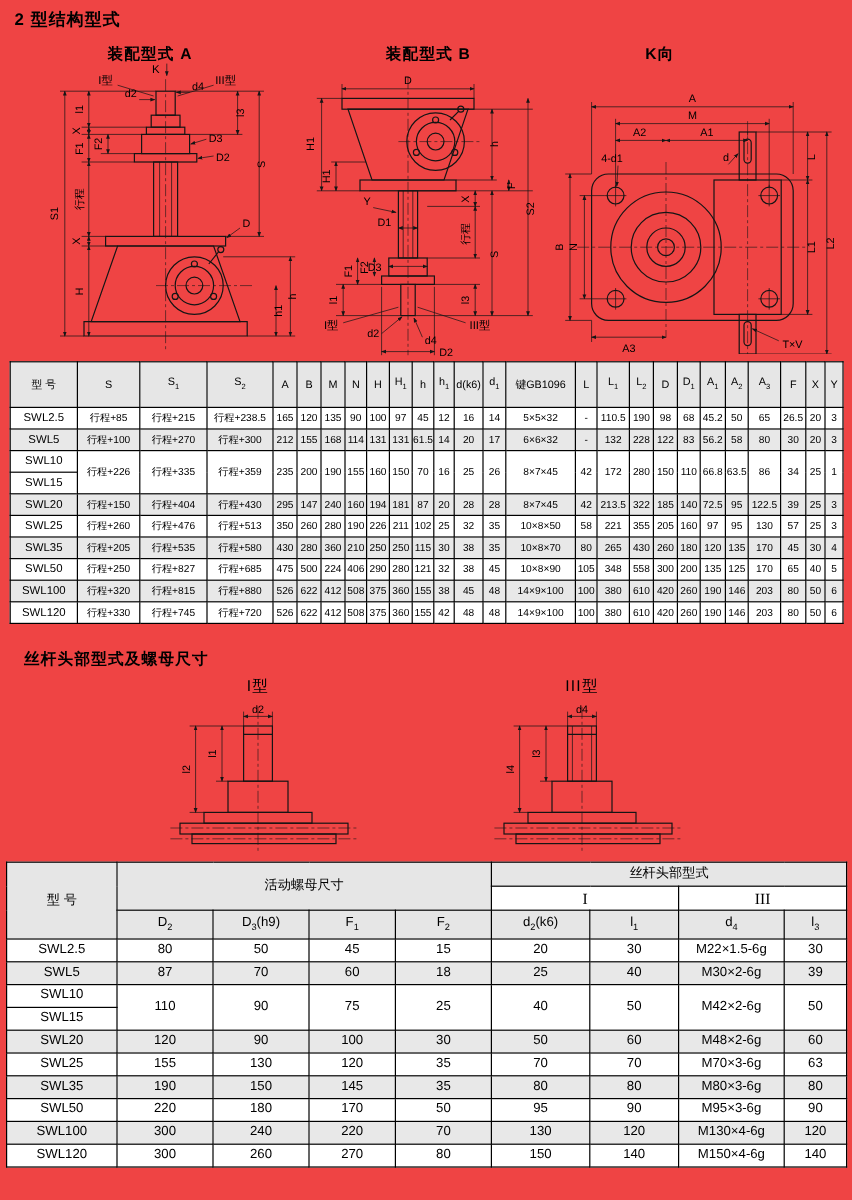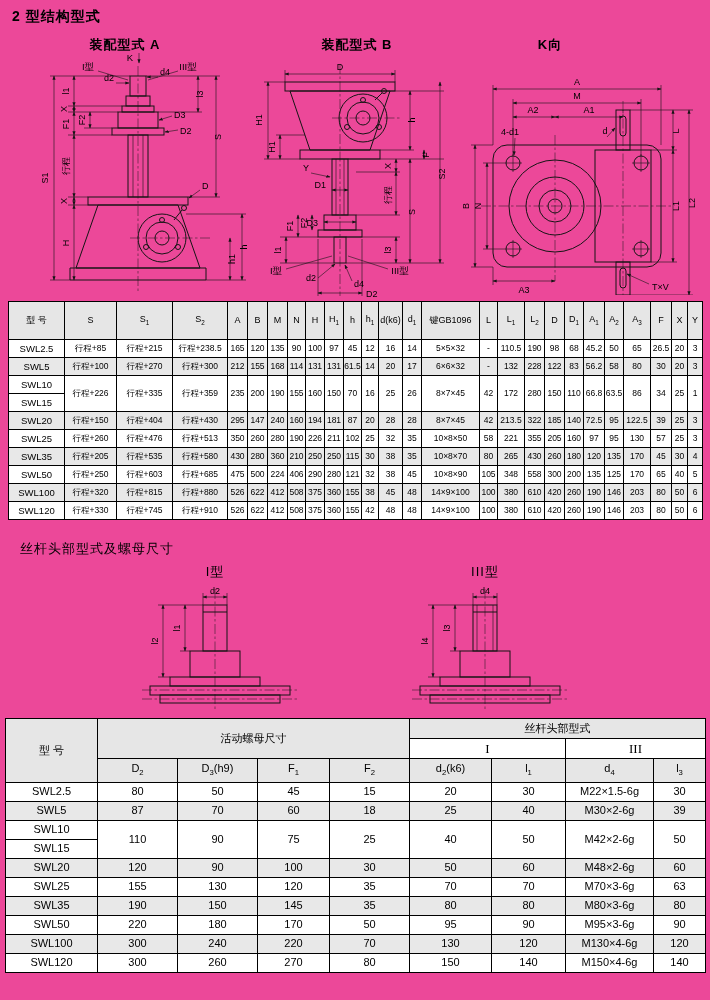--- a/index.html
+++ b/index.html
@@ -1,19 +1,19 @@
 <!DOCTYPE html>
 <html><head>
 <meta charset="utf-8">
 <style>
   html,body{margin:0;padding:0;background:#fff;}
   body{width:710px;height:1000px;font-family:"Liberation Sans","DejaVu Sans",sans-serif;color:#000;position:relative;}
-  .page{position:absolute;inset:0;background:#ec4899;overflow:hidden;}
+  .page{position:absolute;inset:0;background:#ef4444;overflow:hidden;}
   .page-title{position:absolute;left:12px;top:8px;font-size:14px;font-weight:bold;letter-spacing:1px;}
-  .section-title{position:absolute;left:20px;top:540px;font-size:13px;font-weight:normal;letter-spacing:1px;}
+  .section-title{position:absolute;left:20px;top:540px;font-size:13px;font-weight:bold;letter-spacing:1px;}
   .caption{position:absolute;font-size:13px;font-weight:bold;text-align:center;letter-spacing:1px;}
   .cap-a{left:55px;top:36px;width:140px;}
   .cap-b{left:287px;top:36px;width:140px;}
   .cap-k{left:505px;top:36px;width:90px;}
   .cap-1{left:160px;top:563px;width:110px;font-weight:normal;}
   .cap-3{left:430px;top:563px;width:110px;font-weight:normal;}
   .dwg{position:absolute;}
   .dwg .ln{fill:none;stroke:#151515;stroke-width:1;}
   .dwg .dim{fill:none;stroke:#151515;stroke-width:.6;}
   .dwg .cl{fill:none;stroke:#151515;stroke-width:.5;stroke-dasharray:10 2.5 2.5 2.5;}
@@ -465,21 +465,21 @@
           <td>120</td>
           <td>135</td>
           <td>170</td>
           <td>45</td>
           <td>30</td>
           <td>4</td>
         </tr>
         <tr>
           <td class="model">SWL50</td>
           <td>行程+250</td>
-          <td>行程+603</td>
+          <td>行程+827</td>
           <td>行程+685</td>
           <td>475</td>
           <td>500</td>
           <td>224</td>
           <td>406</td>
           <td>290</td>
           <td>280</td>
           <td>121</td>
           <td>32</td>
           <td>38</td>
@@ -522,21 +522,21 @@
           <td>146</td>
           <td>203</td>
           <td>80</td>
           <td>50</td>
           <td>6</td>
         </tr>
         <tr>
           <td class="model">SWL120</td>
           <td>行程+330</td>
           <td>行程+745</td>
-          <td>行程+910</td>
+          <td>行程+720</td>
           <td>526</td>
           <td>622</td>
           <td>412</td>
           <td>508</td>
           <td>375</td>
           <td>360</td>
           <td>155</td>
           <td>42</td>
           <td>48</td>
           <td>48</td>

